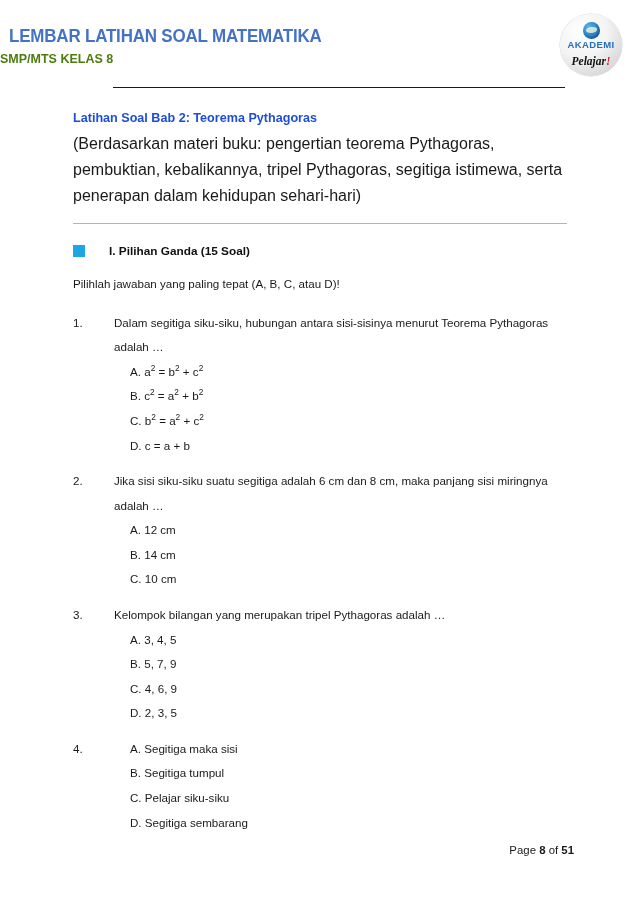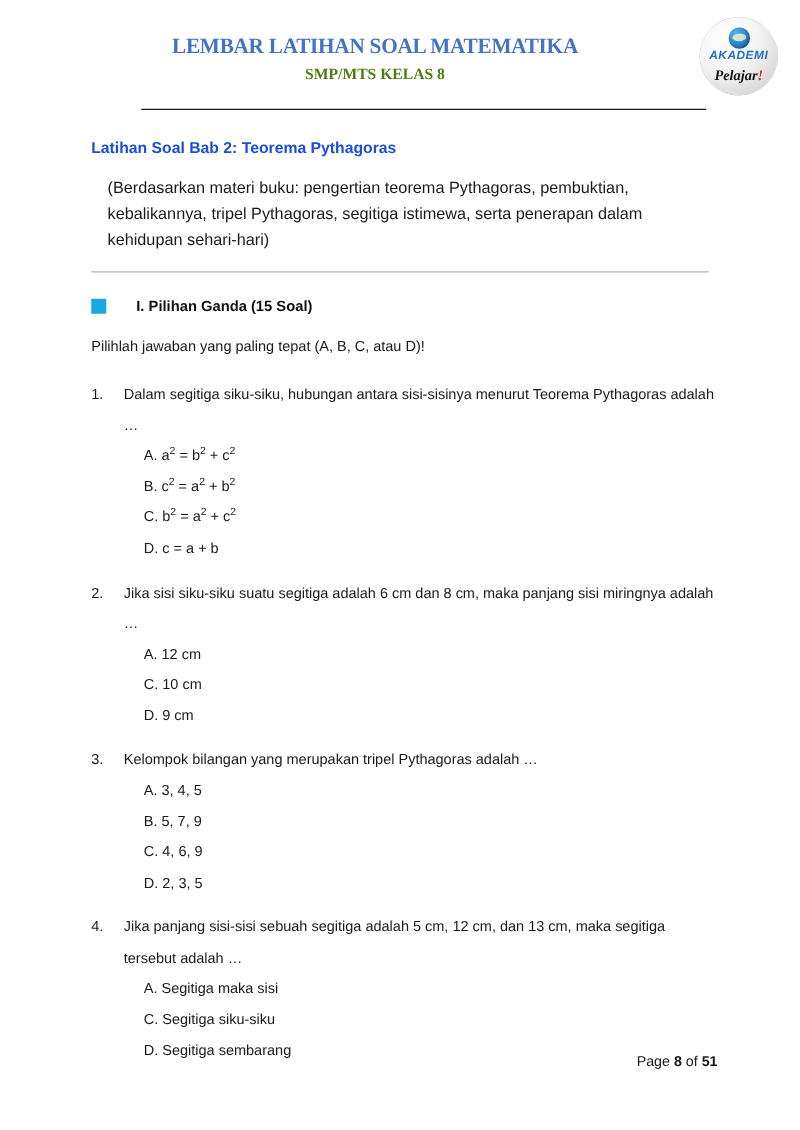--- a/index.html
+++ b/index.html
@@ -23,23 +23,22 @@
     box-sizing: border-box;
   }
 
   
   .header {
     position: relative;
     padding-top: 26px;
     height: 66px;
   }
   .header-titles {
-    text-align: center;
+    text-align: left;
     padding-right: 40px;
-    font-family: Liberation Serif, serif;
   }
   .doc-title {
     font-size: 17.5px;
     font-weight: bold;
     letter-spacing: -0.2px;
     color: #4472C4;
     line-height: 1.15;
     margin: 0;
     font-stretch: condensed;
     transform: scaleX(0.97);
@@ -124,24 +123,24 @@
   }
 
   .section-title {
     font-size: 12.6px;
     font-weight: bold;
     color: #1d4ed8;
     margin: 0 0 5px 0;
     line-height: 1.3;
   }
   .section-desc {
-    font-size: 13px;
+    font-size: 16px;
     color: #1a1a1a;
     line-height: 1.62;
-    margin: 13px;
+    margin: 0;
     max-width: 492px;
   }
 
   .rule-light {
     border: 0;
     border-top: 1.4px solid #b4b4b4;
     margin: 14px 0 0 0;
     width: 494px;
   }
 
@@ -185,20 +184,21 @@
   .q-num {
     width: 26px;
     flex: 0 0 26px;
     font-size: 11.6px;
     line-height: 2.12;
     color: #1a1a1a;
   }
   .q-body {
     flex: 1 1 auto;
     min-width: 0;
+    margin-left: 15px;
   }
   .q-text {
     font-size: 11.6px;
     color: #1a1a1a;
     line-height: 2.12;
     margin: 0;
   }
   .q-options {
     list-style: none;
     margin: 0;
@@ -233,21 +233,21 @@
 <div class="page">
 
   <div class="header">
     <div class="header-titles">
       <div class="doc-title" style="color: rgb(68, 114, 196);">LEMBAR LATIHAN SOAL MATEMATIKA</div>
       <div class="doc-subtitle">SMP/MTS KELAS 8</div>
     </div>
 
     <div class="logo-badge">
       <div class="logo-globe"></div>
-      <div class="logo-akademi" style="color: rgb(31, 111, 196); font-style: italic;">AKADEMI</div>
+      <div class="logo-akademi" style="color: rgb(31, 111, 196);">AKADEMI</div>
       <div class="logo-pelajar"><span>Pelajar</span><span class="bang" style="color: rgb(216, 35, 42);">!</span></div>
     </div>
   </div>
 
   <hr class="rule-dark">
 
   <div class="content">
 
     <div class="section-title">Latihan Soal Bab 2: Teorema Pythagoras</div>
     <div class="section-desc">(Berdasarkan materi buku: pengertian teorema Pythagoras, pembuktian, kebalikannya, tripel Pythagoras, segitiga istimewa, serta penerapan dalam kehidupan sehari-hari)</div>
@@ -273,44 +273,44 @@
               <li class="q-option"><span>D.</span> <span><span>c = a + b</span></span></li>
             </ul>
           </div>
         </li>
         <li class="question">
           <div class="q-num">2.</div>
           <div class="q-body">
             <p class="q-text">Jika sisi siku-siku suatu segitiga adalah 6 cm dan 8 cm, maka panjang sisi miringnya adalah …</p>
             <ul class="q-options">
               <li class="q-option"><span>A.</span> <span><span>12 cm</span></span></li>
+              <li class="q-option"><span>B.</span> <span><span>14 cm</span></span></li>
               <li class="q-option"><span>C.</span> <span><span>10 cm</span></span></li>
-              <li class="q-option"><span>D.</span> <span><span>9 cm</span></span></li>
             </ul>
           </div>
         </li>
         <li class="question">
           <div class="q-num">3.</div>
           <div class="q-body">
             <p class="q-text">Kelompok bilangan yang merupakan tripel Pythagoras adalah …</p>
             <ul class="q-options">
               <li class="q-option"><span>A.</span> <span><span>3, 4, 5</span></span></li>
               <li class="q-option"><span>B.</span> <span><span>5, 7, 9</span></span></li>
               <li class="q-option"><span>C.</span> <span><span>4, 6, 9</span></span></li>
               <li class="q-option"><span>D.</span> <span><span>2, 3, 5</span></span></li>
             </ul>
           </div>
         </li>
         <li class="question">
           <div class="q-num">4.</div>
           <div class="q-body">
-            <p class="q-text">Jika panjang sisi-sisi sebuah segitiga adalah 5 cm, 12 cm, dan 13 cm, maka segitiga tersebut adalah …</p>
             <ul class="q-options">
               <li class="q-option"><span>A.</span> <span><span>Segitiga maka sisi</span></span></li>
-              <li class="q-option"><span>C.</span> <span><span>Segitiga siku-siku</span></span></li>
+              <li class="q-option"><span>B.</span> <span><span>Segitiga tumpul</span></span></li>
+              <li class="q-option"><span>C.</span> <span><span>Pelajar siku-siku</span></span></li>
               <li class="q-option"><span>D.</span> <span><span>Segitiga sembarang</span></span></li>
             </ul>
           </div>
         </li>
       </ol>
   </div>
 
   <div class="footer">
     <span>Page </span><b>8</b><span> of </span><b>51</b>
   </div>

